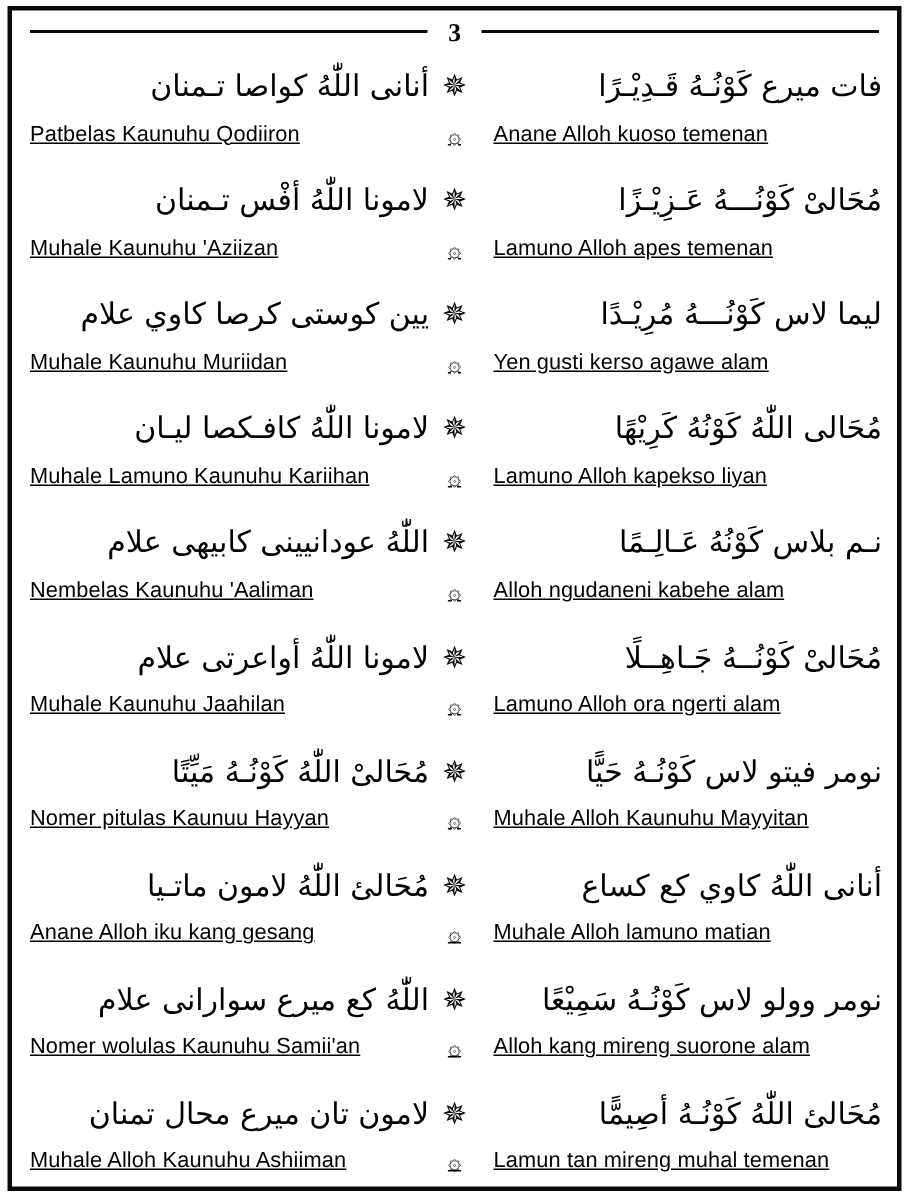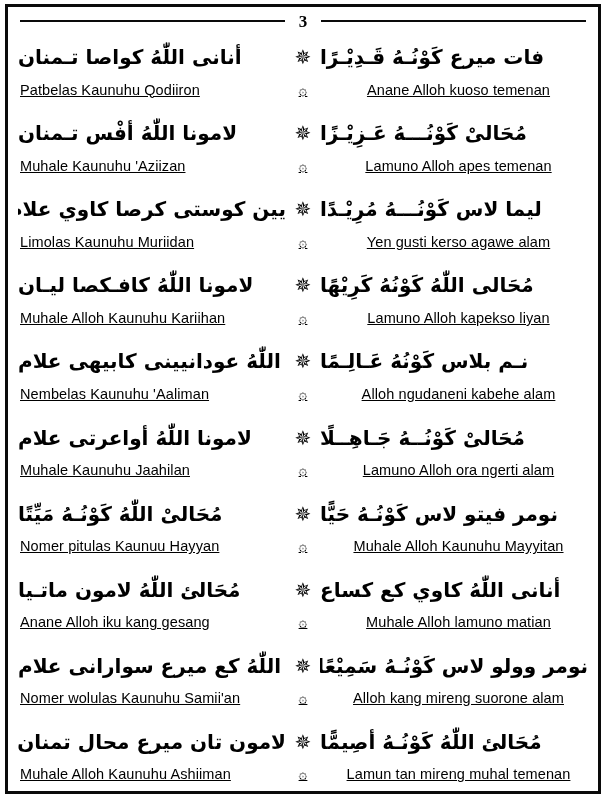--- a/index.html
+++ b/index.html
@@ -48,43 +48,42 @@
     display:grid;
     grid-template-columns:1fr 34px 1fr;
     align-items:center;
     height:44px;
     font-family:"DejaVu Sans", sans-serif;
     font-size:20px;
     line-height:44px;
     font-weight:500;
   }
   .arabic-seg {
-    text-align:left;
+    text-align:right;
     white-space:nowrap;
     overflow:hidden;
-    font-weight:bold;
   }
   .star {
     text-align:center;
     font-size:20px;
     line-height:44px;
     font-family:"DejaVu Sans", sans-serif;
   }
   .latin-line {
     direction:ltr;
     display:grid;
     grid-template-columns:1fr 24px 1fr;
     align-items:center;
     height:21px;
     font-size:14.5px;
     letter-spacing:0.1px;
     text-decoration:underline;
   }
   .latin-left  { text-align:left; padding-left:2px; white-space:nowrap; overflow:hidden; }
-  .latin-right { text-align:center; padding-left:14px; white-space:nowrap; overflow:hidden; }
+  .latin-right { text-align:left; padding-left:14px; white-space:nowrap; overflow:hidden; }
   .latin-orn {
     text-align:center;
     font-size:15px;
     font-family:"DejaVu Sans", sans-serif;
   }
 </style>
 </head>
 <body>
 
 <div class="page">
@@ -125,34 +124,34 @@
         </div>
       </div>
 
       <div class="row">
         <div class="arabic-line">
           <div class="arabic-seg">ليما لاس كَوْنُـــهُ مُرِيْـدًا</div>
           <div class="star">✵</div>
           <div class="arabic-seg">يين كوستى كرصا كاوي علام</div>
         </div>
         <div class="latin-line">
-          <div class="latin-left">Limolas Kaunuhu Muriidan</div>
+          <div class="latin-left">Muhale Kaunuhu Muriidan</div>
           <div class="latin-orn">۞</div>
           <div class="latin-right">Yen gusti kerso agawe alam</div>
         </div>
       </div>
 
       <div class="row">
         <div class="arabic-line">
           <div class="arabic-seg">مُحَالى اللّٰهُ كَوْنُهُ كَرِيْهًا</div>
           <div class="star">✵</div>
           <div class="arabic-seg">لامونا اللّٰهُ كافـكصا ليـان</div>
         </div>
         <div class="latin-line">
-          <div class="latin-left">Muhale Alloh Kaunuhu Kariihan</div>
+          <div class="latin-left">Muhale Lamuno Kaunuhu Kariihan</div>
           <div class="latin-orn">۞</div>
           <div class="latin-right">Lamuno Alloh kapekso liyan</div>
         </div>
       </div>
 
       <div class="row">
         <div class="arabic-line">
           <div class="arabic-seg">نـم بلاس كَوْنُهُ عَـالِـمًا</div>
           <div class="star">✵</div>
           <div class="arabic-seg">اللّٰهُ عودانيينى كابيهى علام</div>

